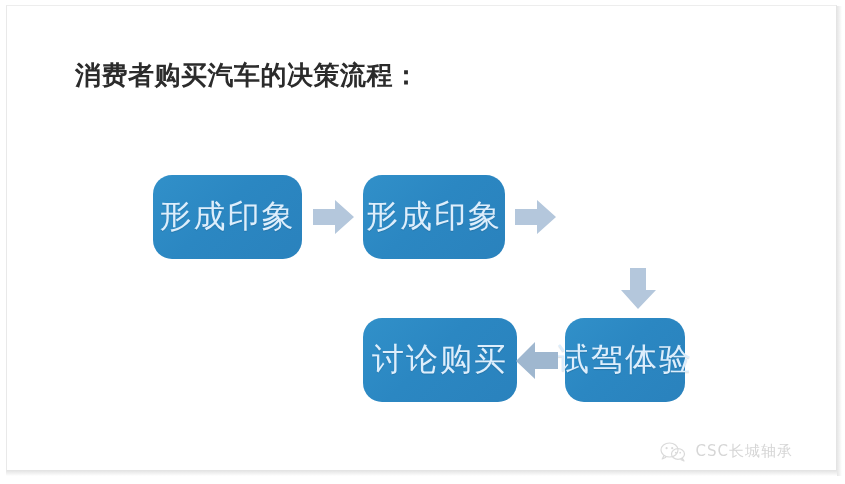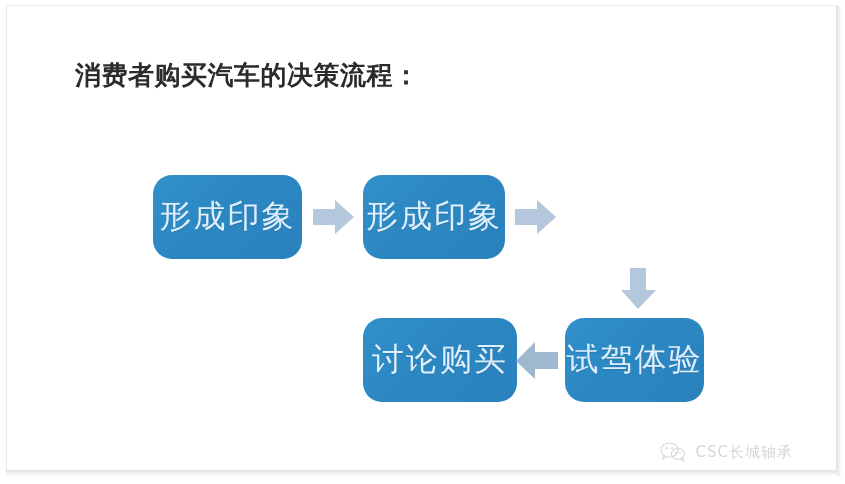--- a/index.html
+++ b/index.html
@@ -82,21 +82,21 @@
     position: absolute;
   }
   .arrow svg { display: block; }
 
   
   .watermark {
     position: absolute;
     right: 52px;
     bottom: 22px;
     display: flex;
-    align-items: center;
+    align-items: flex-start;
     gap: 10px;
     opacity: 0.62;
   }
   .watermark .wm-text {
     font-size: 15px;
     color: #bdbdbd;
     letter-spacing: 1px;
     white-space: nowrap;
   }
   .watermark svg { display: block; }
@@ -110,21 +110,21 @@
   <div class="frame-shadow"></div>
   <div class="frame-shadow-r"></div>
 
   <div class="title">消费者购买汽车的决策流程：</div>
 
   <div class="node" style="left:153px; top:175px; width:149px; height:84px;">形成印象</div>
 
   <div class="node" style="left:363px; top:175px; width:142px; height:84px;">形成印象</div>
 
 
-  <div class="node" style="left:565px; top:318px; width:139px; height:84px;">试驾体验</div>
+  <div class="node" style="left:565px; top:318px; width:120px; height:84px;">试驾体验</div>
 
   <div class="node" style="left:363px; top:318px; width:154px; height:84px;">讨论购买</div>
 
   <div class="arrow" style="left:313px; top:199px;">
     <svg width="42" height="36" viewBox="0 0 42 36">
       <polygon points="0,10 22,10 22,1 41,18 22,35 22,26 0,26" fill="#b4c7dc"></polygon>
     </svg>
   </div>
 
   <div class="arrow" style="left:515px; top:199px;">

